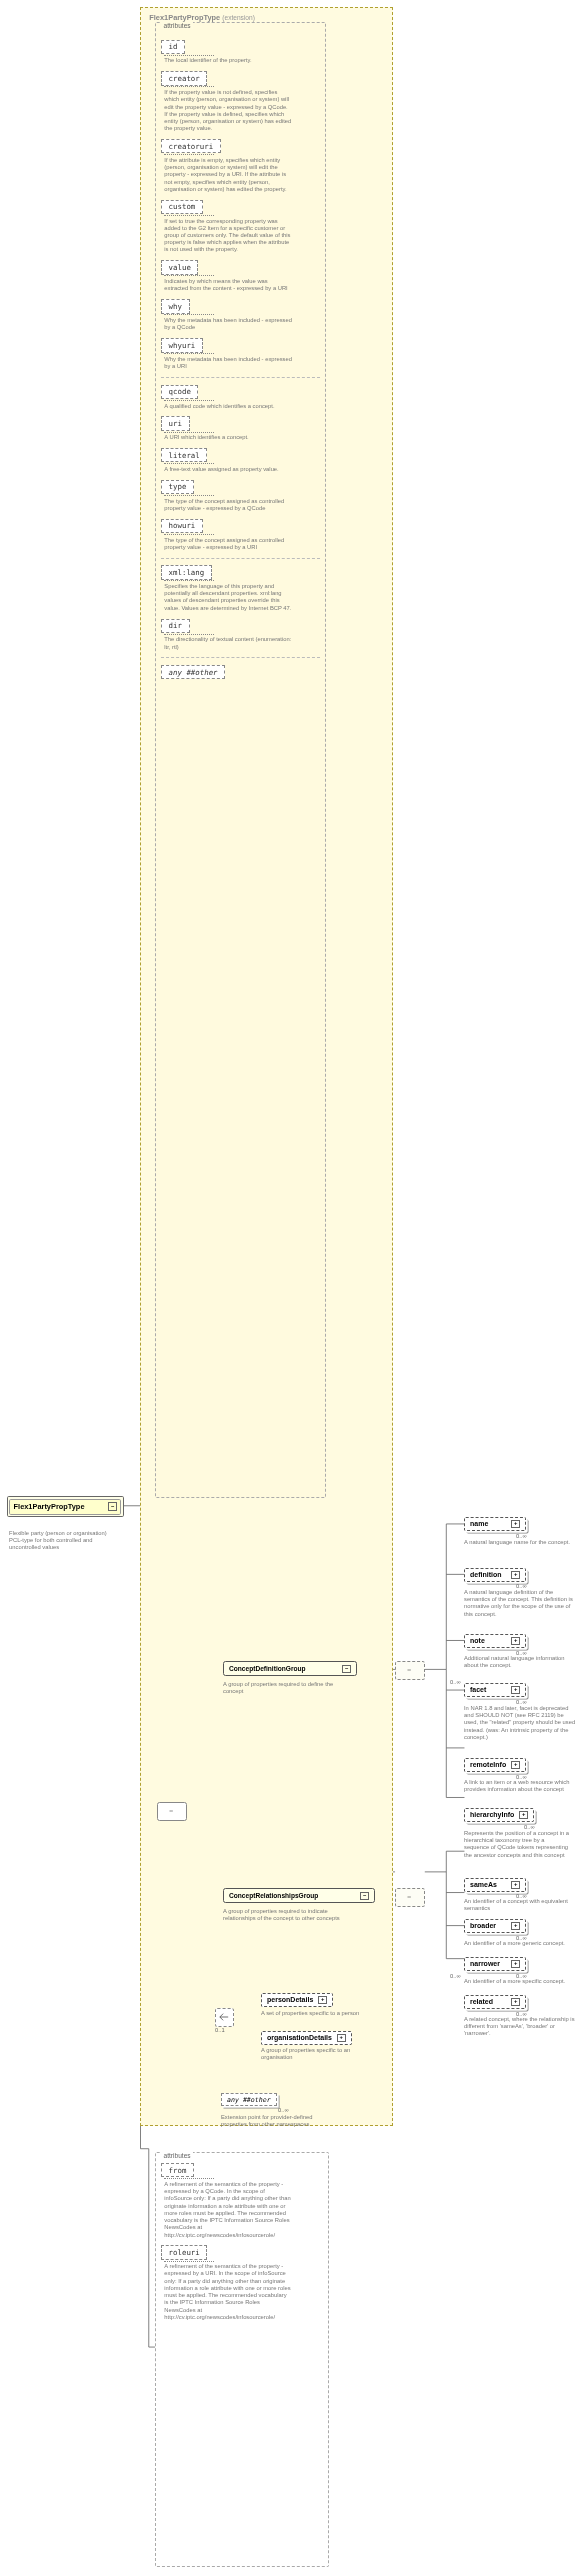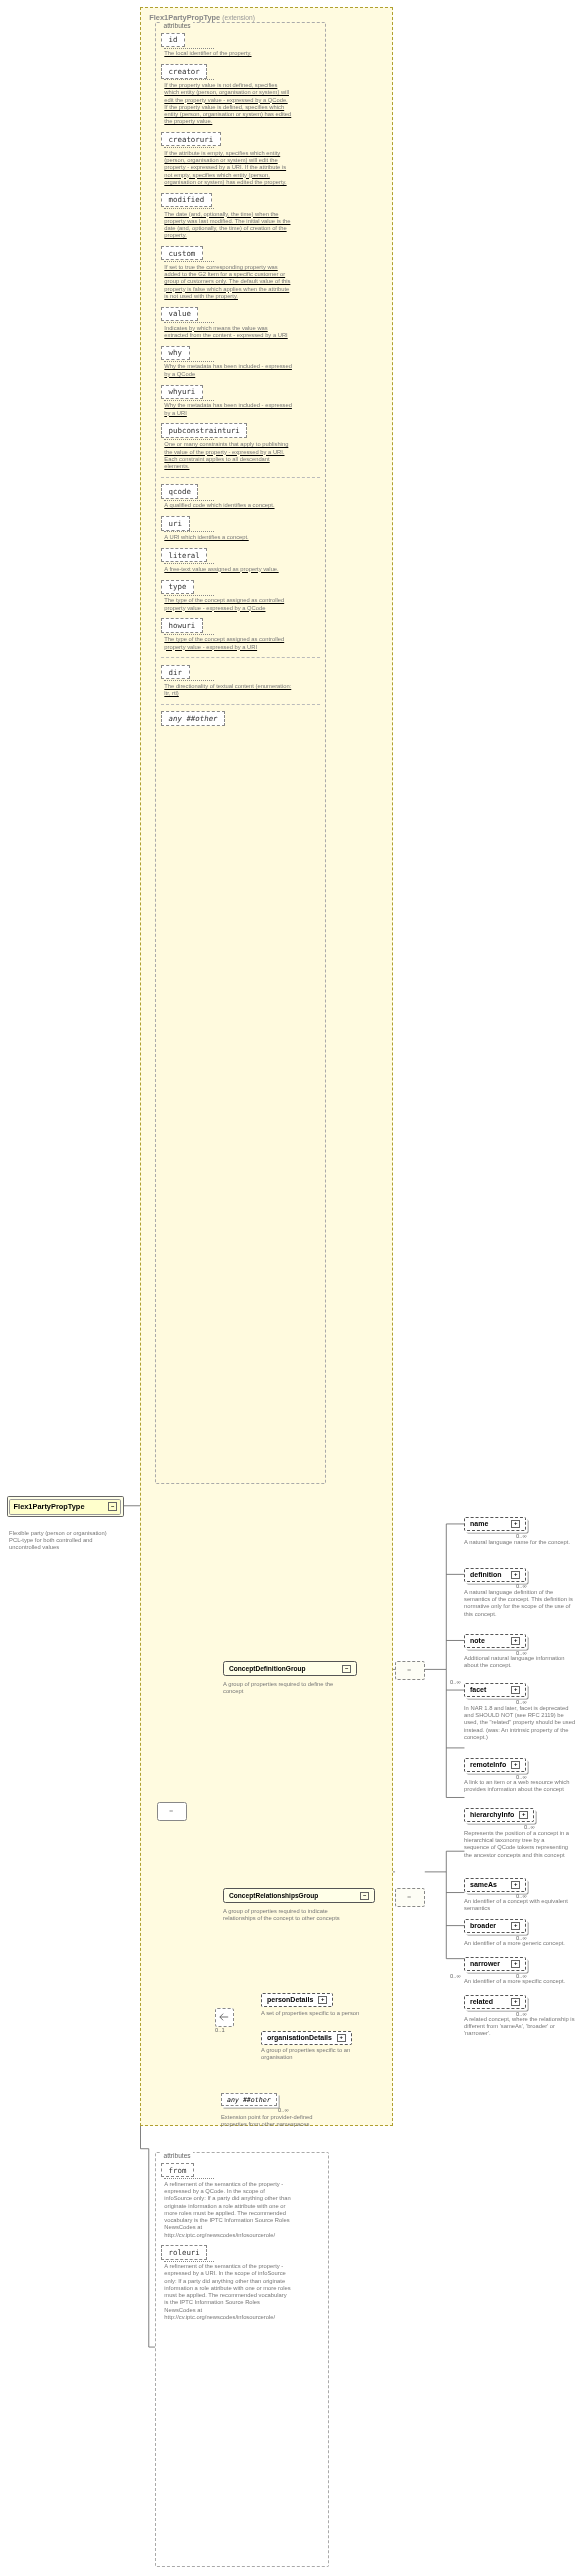--- a/index.html
+++ b/index.html
@@ -35,23 +35,22 @@
     font-size: 6.6px;
   }
   .attr-frame {
     position: absolute;
     left: 155px;
     top: 21.5px;
     width: 159px;
     height: 1450px;
     border: 0.8px dashed #aaa;
     background: rgba(255,250,220,0.5);
-    padding: 5px 5px;
+    padding: 12px 5px;
     border-radius: 1.7px;
-    text-decoration: underline;
   }
   .attr-frame .frame-label {
     position: absolute;
     top: -0.8px;
     left: 5px;
     background: #fffbe0;
     padding: 0 2.5px;
     font-size: 6.6px;
     color: #666;
   }
@@ -294,49 +293,39 @@
     <span class="attr-name">creator</span>
     <div class="attr-underline"></div>
     <div class="attr-desc">If the property value is not defined, specifies which entity (person, organisation or system) will edit the property value - expressed by a QCode. If the property value is defined, specifies which entity (person, organisation or system) has edited the property value.</div>
   </div>
   <div class="attr-item">
     <span class="attr-name">creatoruri</span>
     <div class="attr-underline"></div>
     <div class="attr-desc">If the attribute is empty, specifies which entity (person, organisation or system) will edit the property - expressed by a URI. If the attribute is not empty, specifies which entity (person, organisation or system) has edited the property.</div>
   </div>
   <div class="attr-item">
-    <span class="attr-name">modified</span>
-    <div class="attr-underline"></div>
-    <div class="attr-desc">The date (and, optionally, the time) when the property was last modified. The initial value is the date (and, optionally, the time) of creation of the property.</div>
-  </div>
-  <div class="attr-item">
     <span class="attr-name">custom</span>
     <div class="attr-underline"></div>
     <div class="attr-desc">If set to true the corresponding property was added to the G2 Item for a specific customer or group of customers only. The default value of this property is false which applies when the attribute is not used with the property.</div>
   </div>
   <div class="attr-item">
     <span class="attr-name">value</span>
     <div class="attr-underline"></div>
     <div class="attr-desc">Indicates by which means the value was extracted from the content - expressed by a URI</div>
   </div>
   <div class="attr-item">
     <span class="attr-name">why</span>
     <div class="attr-underline"></div>
     <div class="attr-desc">Why the metadata has been included - expressed by a QCode</div>
   </div>
   <div class="attr-item">
     <span class="attr-name">whyuri</span>
     <div class="attr-underline"></div>
     <div class="attr-desc">Why the metadata has been included - expressed by a URI</div>
   </div>
-  <div class="attr-item">
-    <span class="attr-name">pubconstrainturi</span>
-    <div class="attr-underline"></div>
-    <div class="attr-desc">One or many constraints that apply to publishing the value of the property - expressed by a URI. Each constraint applies to all descendant elements.</div>
-  </div>
   <hr class="spacer-hr">
   <div class="attr-item">
     <span class="attr-name">qcode</span>
     <div class="attr-underline"></div>
     <div class="attr-desc">A qualified code which identifies a concept.</div>
   </div>
   <div class="attr-item">
     <span class="attr-name">uri</span>
     <div class="attr-underline"></div>
     <div class="attr-desc">A URI which identifies a concept.</div>
@@ -350,20 +339,25 @@
     <span class="attr-name">type</span>
     <div class="attr-underline"></div>
     <div class="attr-desc">The type of the concept assigned as controlled property value - expressed by a QCode</div>
   </div>
   <div class="attr-item">
     <span class="attr-name">howuri</span>
     <div class="attr-underline"></div>
     <div class="attr-desc">The type of the concept assigned as controlled property value - expressed by a URI</div>
   </div>
   <hr class="spacer-hr">
+  <div class="attr-item">
+    <span class="attr-name">xml:lang</span>
+    <div class="attr-underline"></div>
+    <div class="attr-desc">Specifies the language of this property and potentially all descendant properties. xml:lang values of descendant properties override this value. Values are determined by Internet BCP 47.</div>
+  </div>
   <div class="attr-item">
     <span class="attr-name">dir</span>
     <div class="attr-underline"></div>
     <div class="attr-desc">The directionality of textual content (enumeration: ltr, rtl)</div>
   </div>
   <hr class="spacer-hr">
   <span class="attr-name" style="font-style:italic;">any ##other</span>
 </div>
 
 <div class="root-box">

